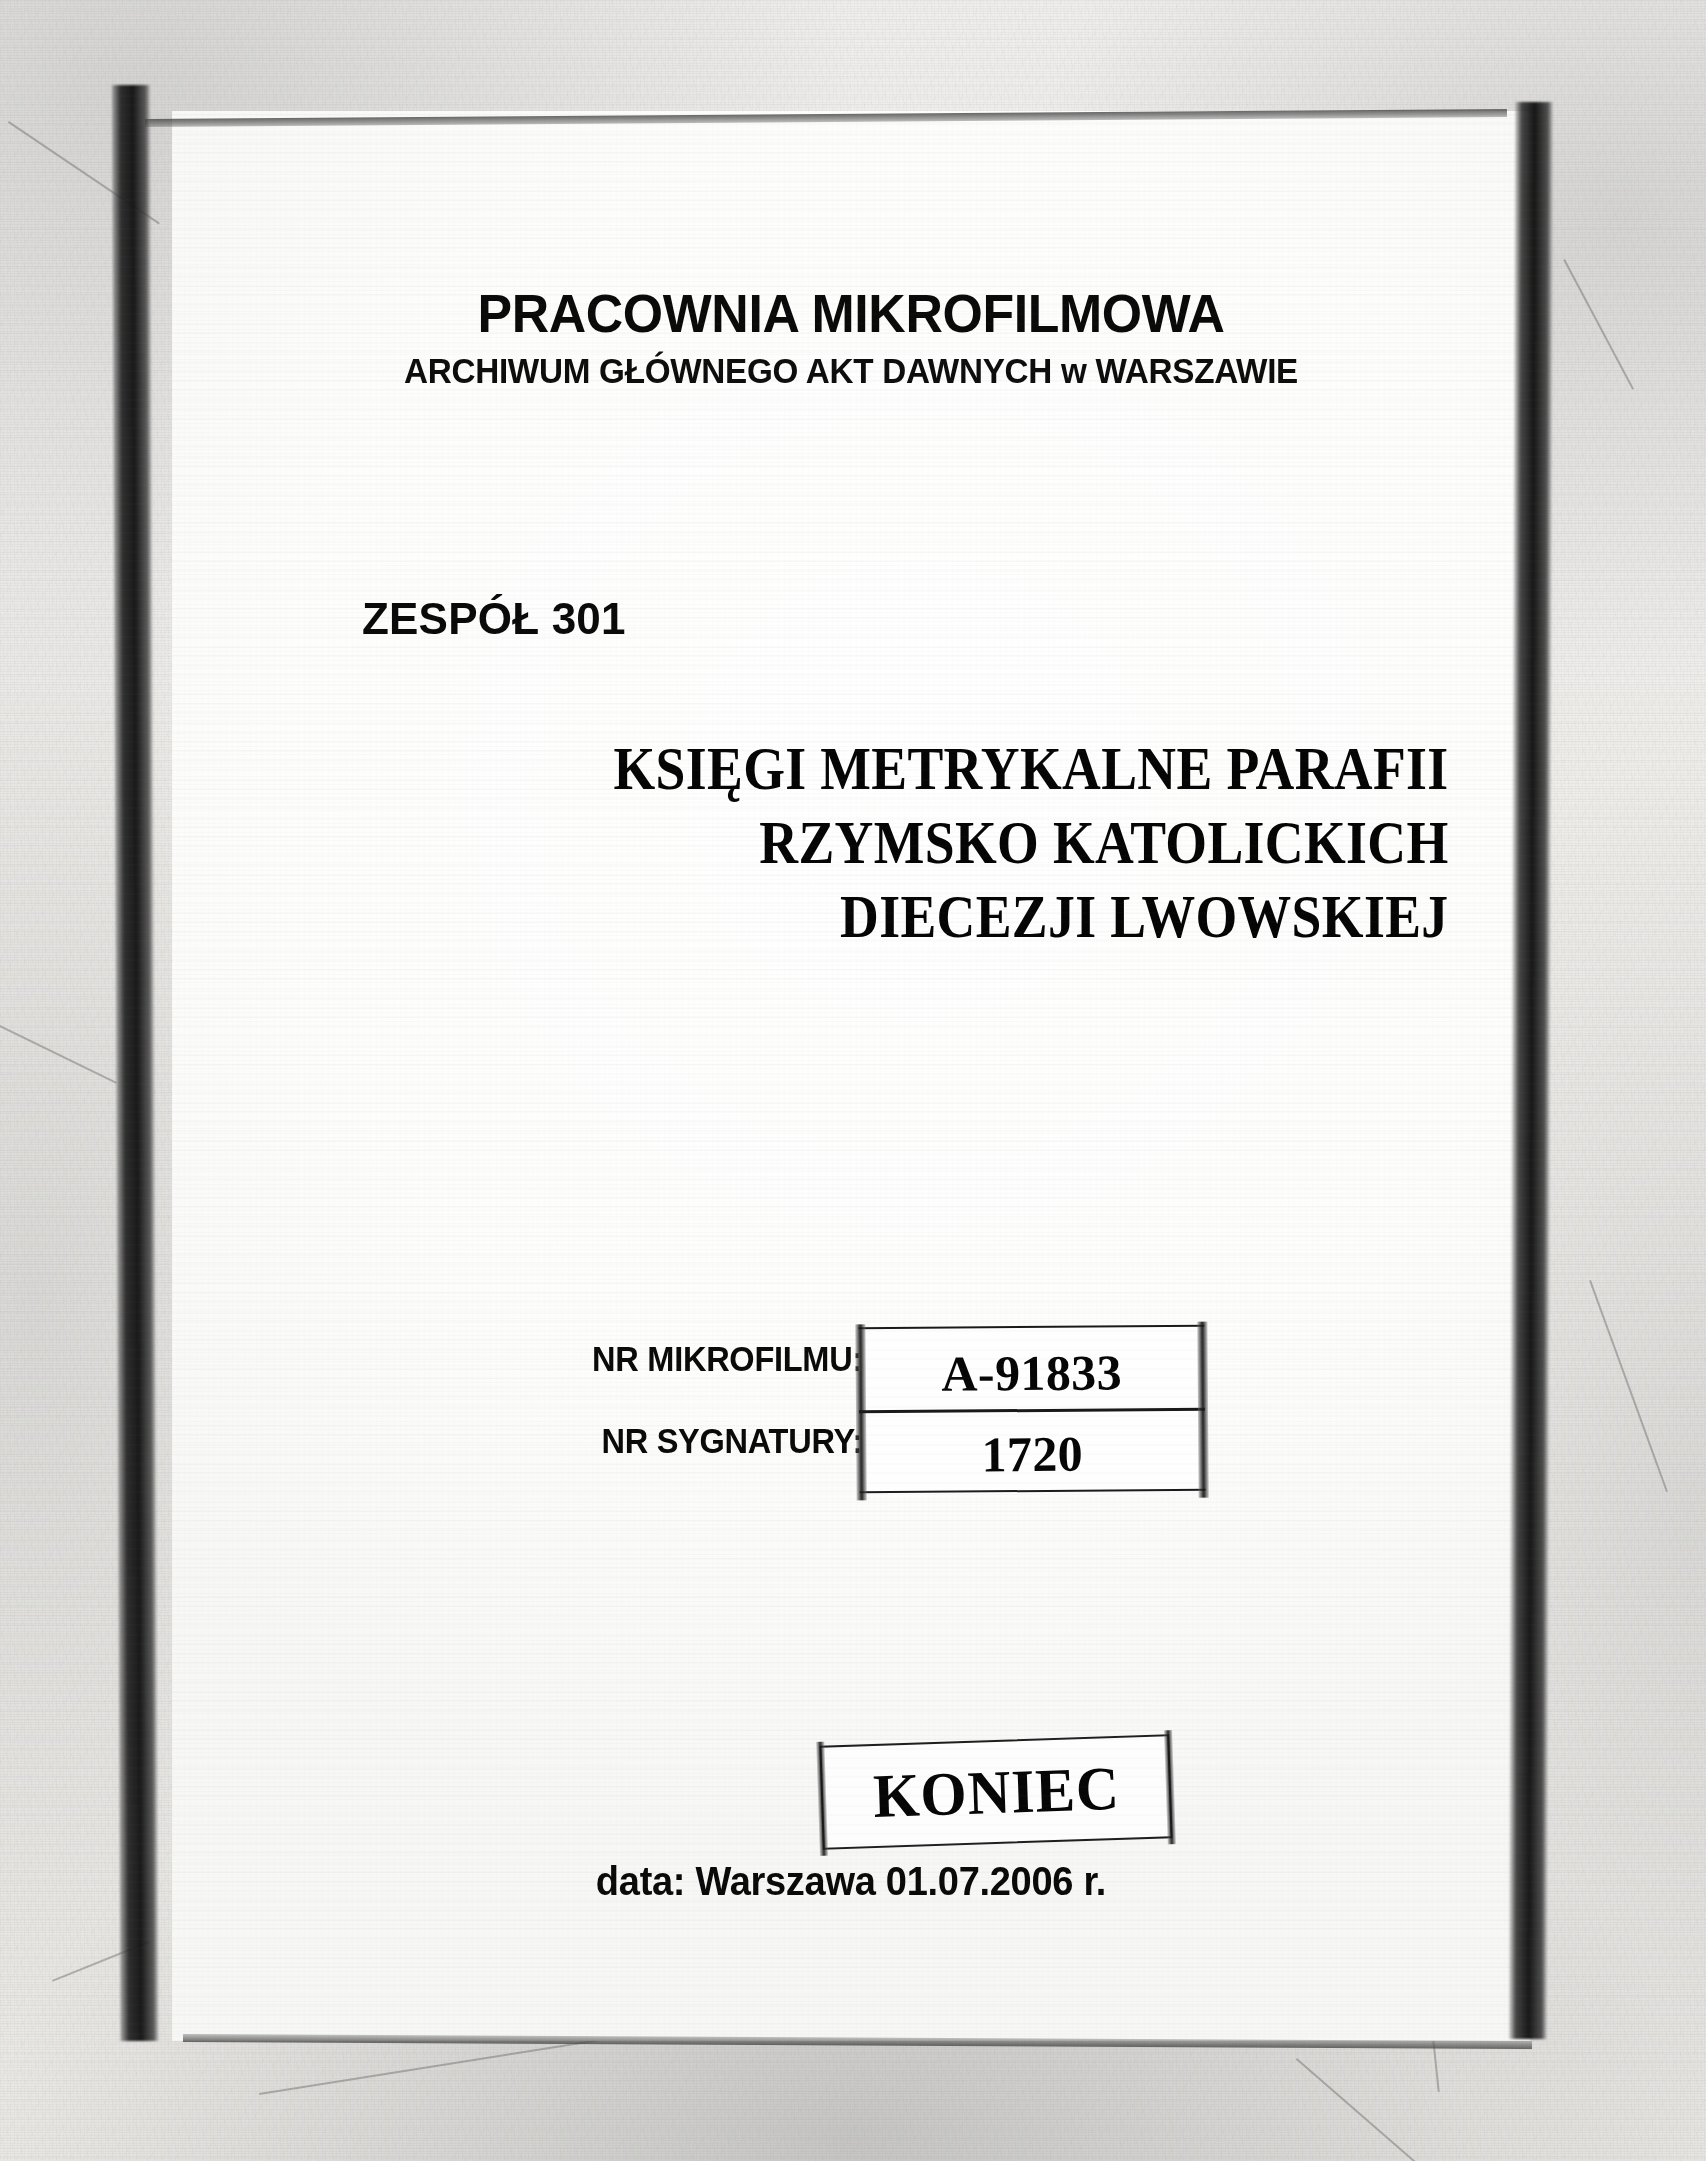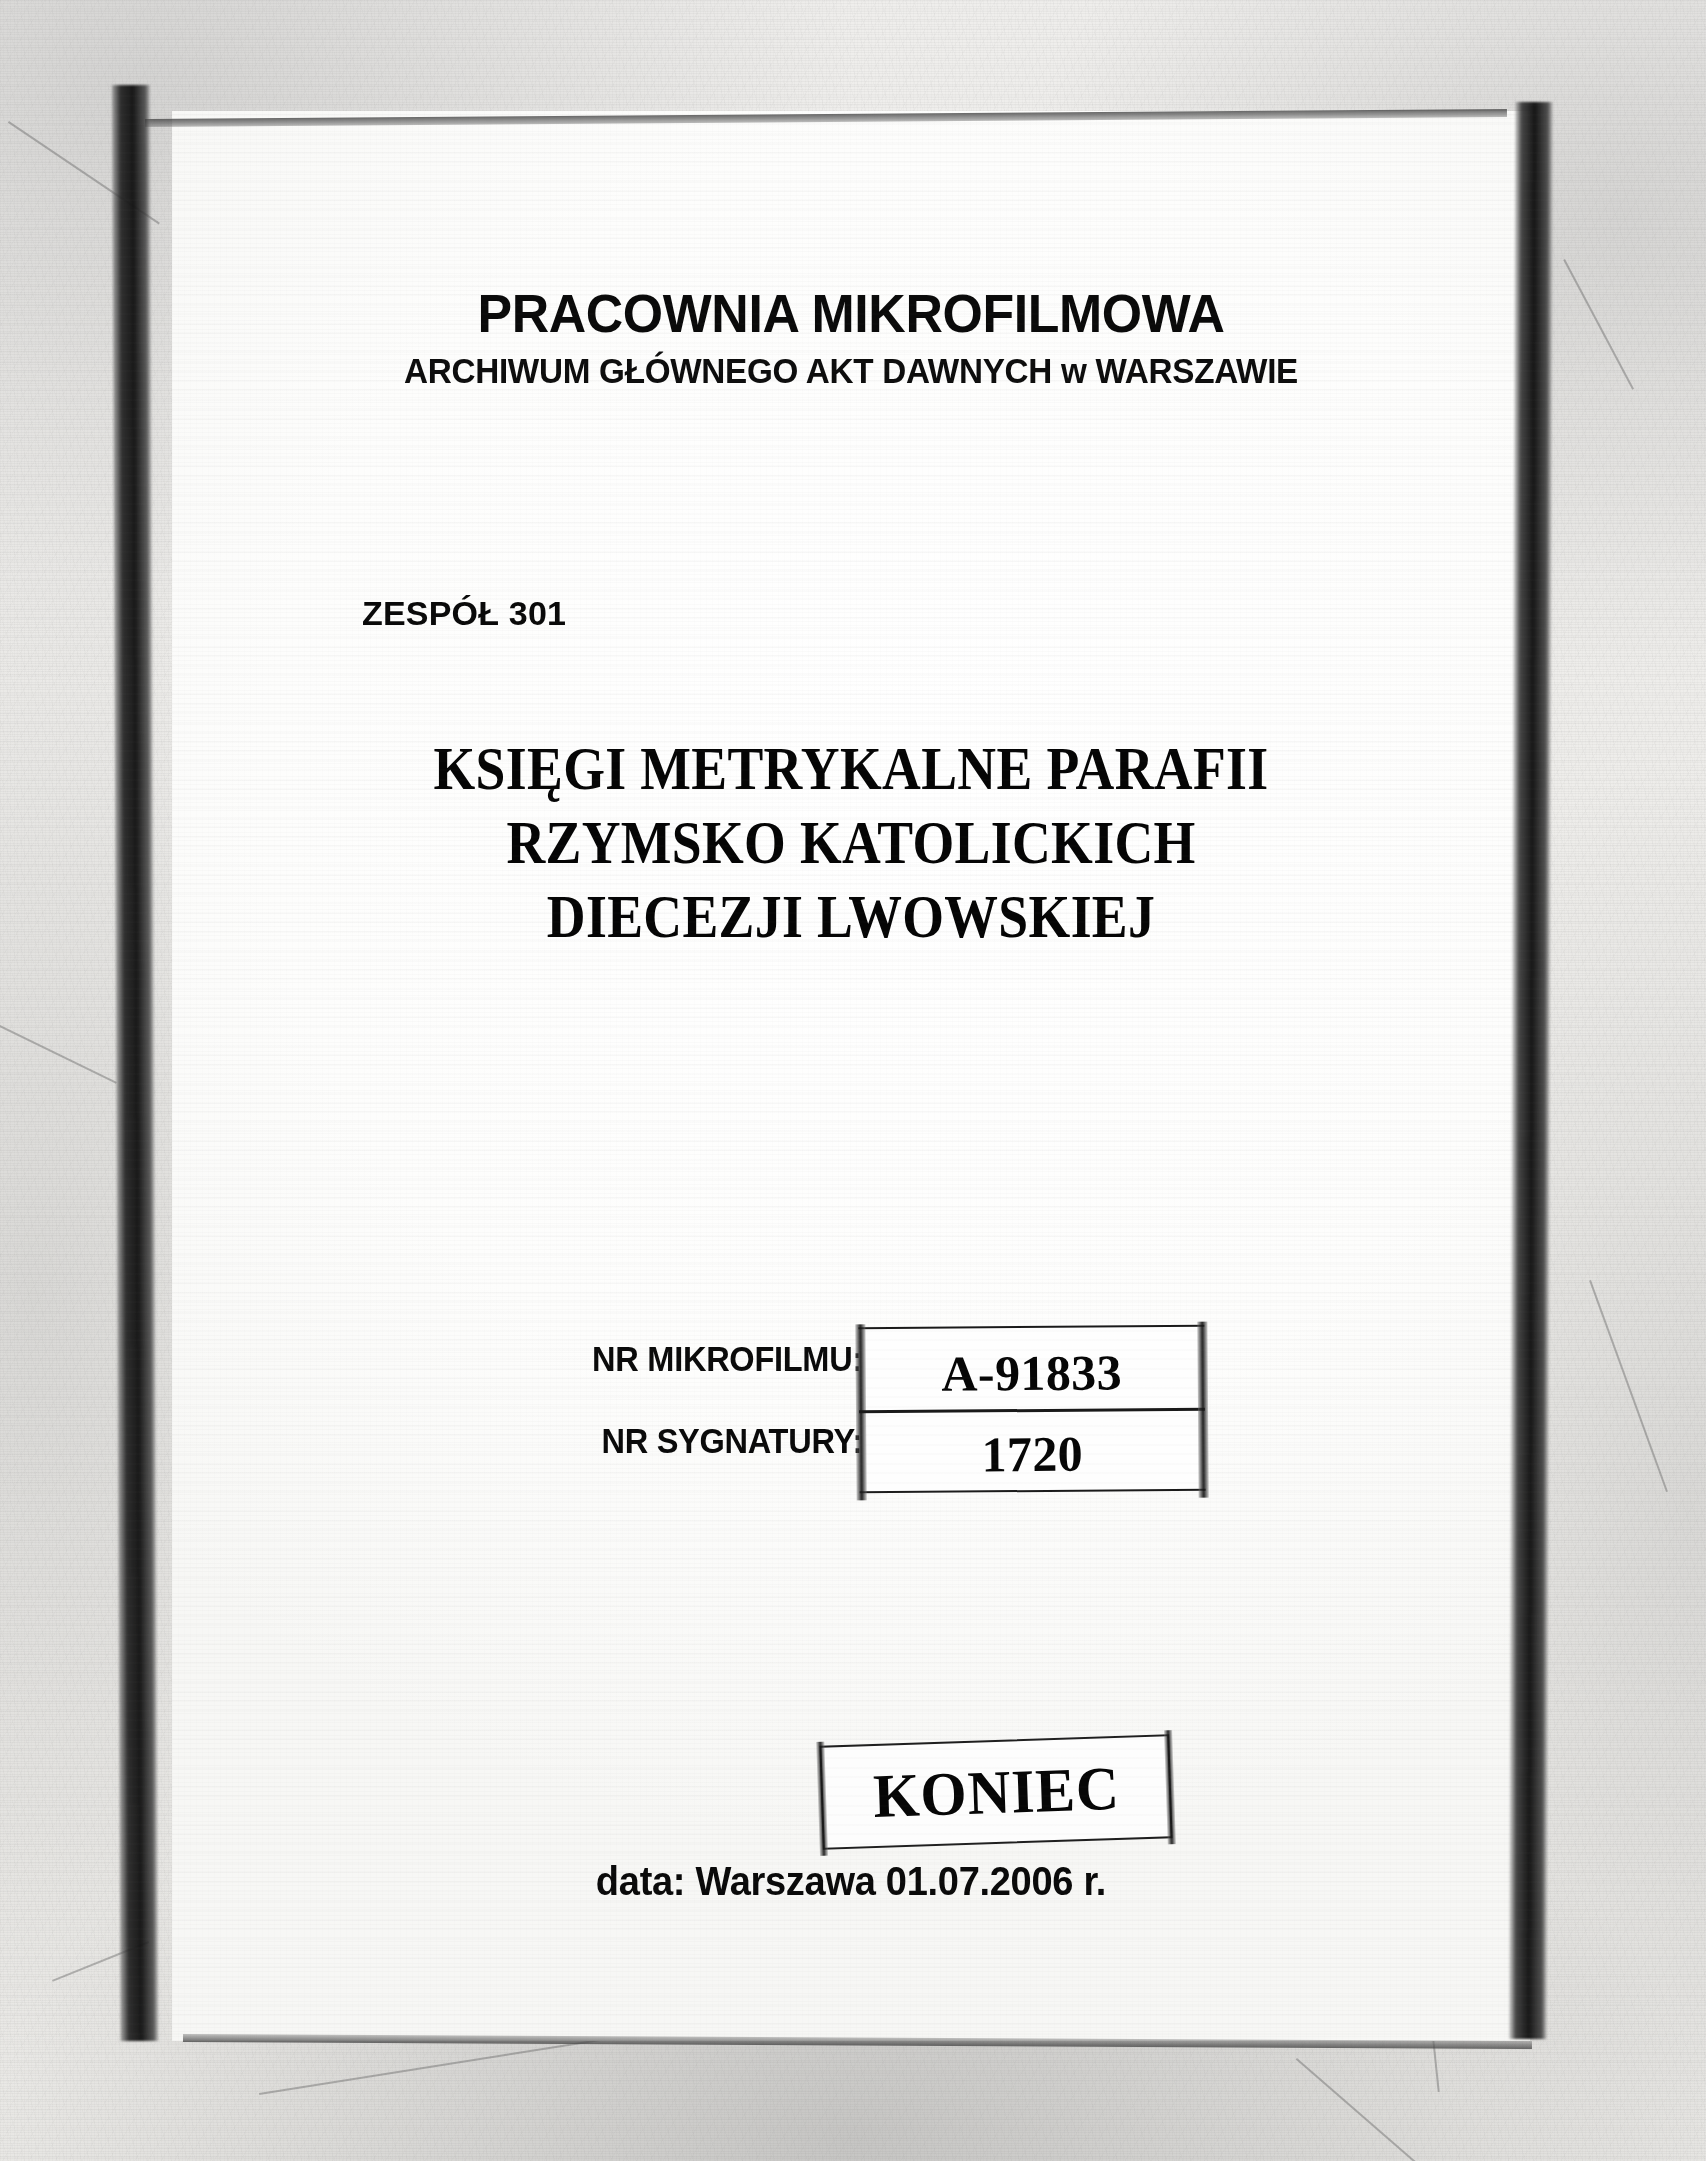--- a/index.html
+++ b/index.html
@@ -154,32 +154,32 @@
     color: #0d0d0d;
     transform: scaleX(0.95);
     white-space: nowrap;
   }
 
   .zespol {
     position: absolute;
     left: 190px;
     top: 483px;
     font-weight: bold;
-    font-size: 34px;
+    font-size: 44px;
     letter-spacing: 0.2px;
     color: #0a0a0a;
     white-space: nowrap;
   }
 
   .title-block {
     position: absolute;
     left: 0;
     top: 621px;
     width: 1358px;
-    text-align: center;
+    text-align: right;
   }
   .title-line {
     font-family: "Liberation Serif", serif;
     font-weight: bold;
     font-size: 61px;
     line-height: 74px;
     letter-spacing: 0.4px;
     color: #050505;
     transform: scaleX(0.88);
     white-space: nowrap;

